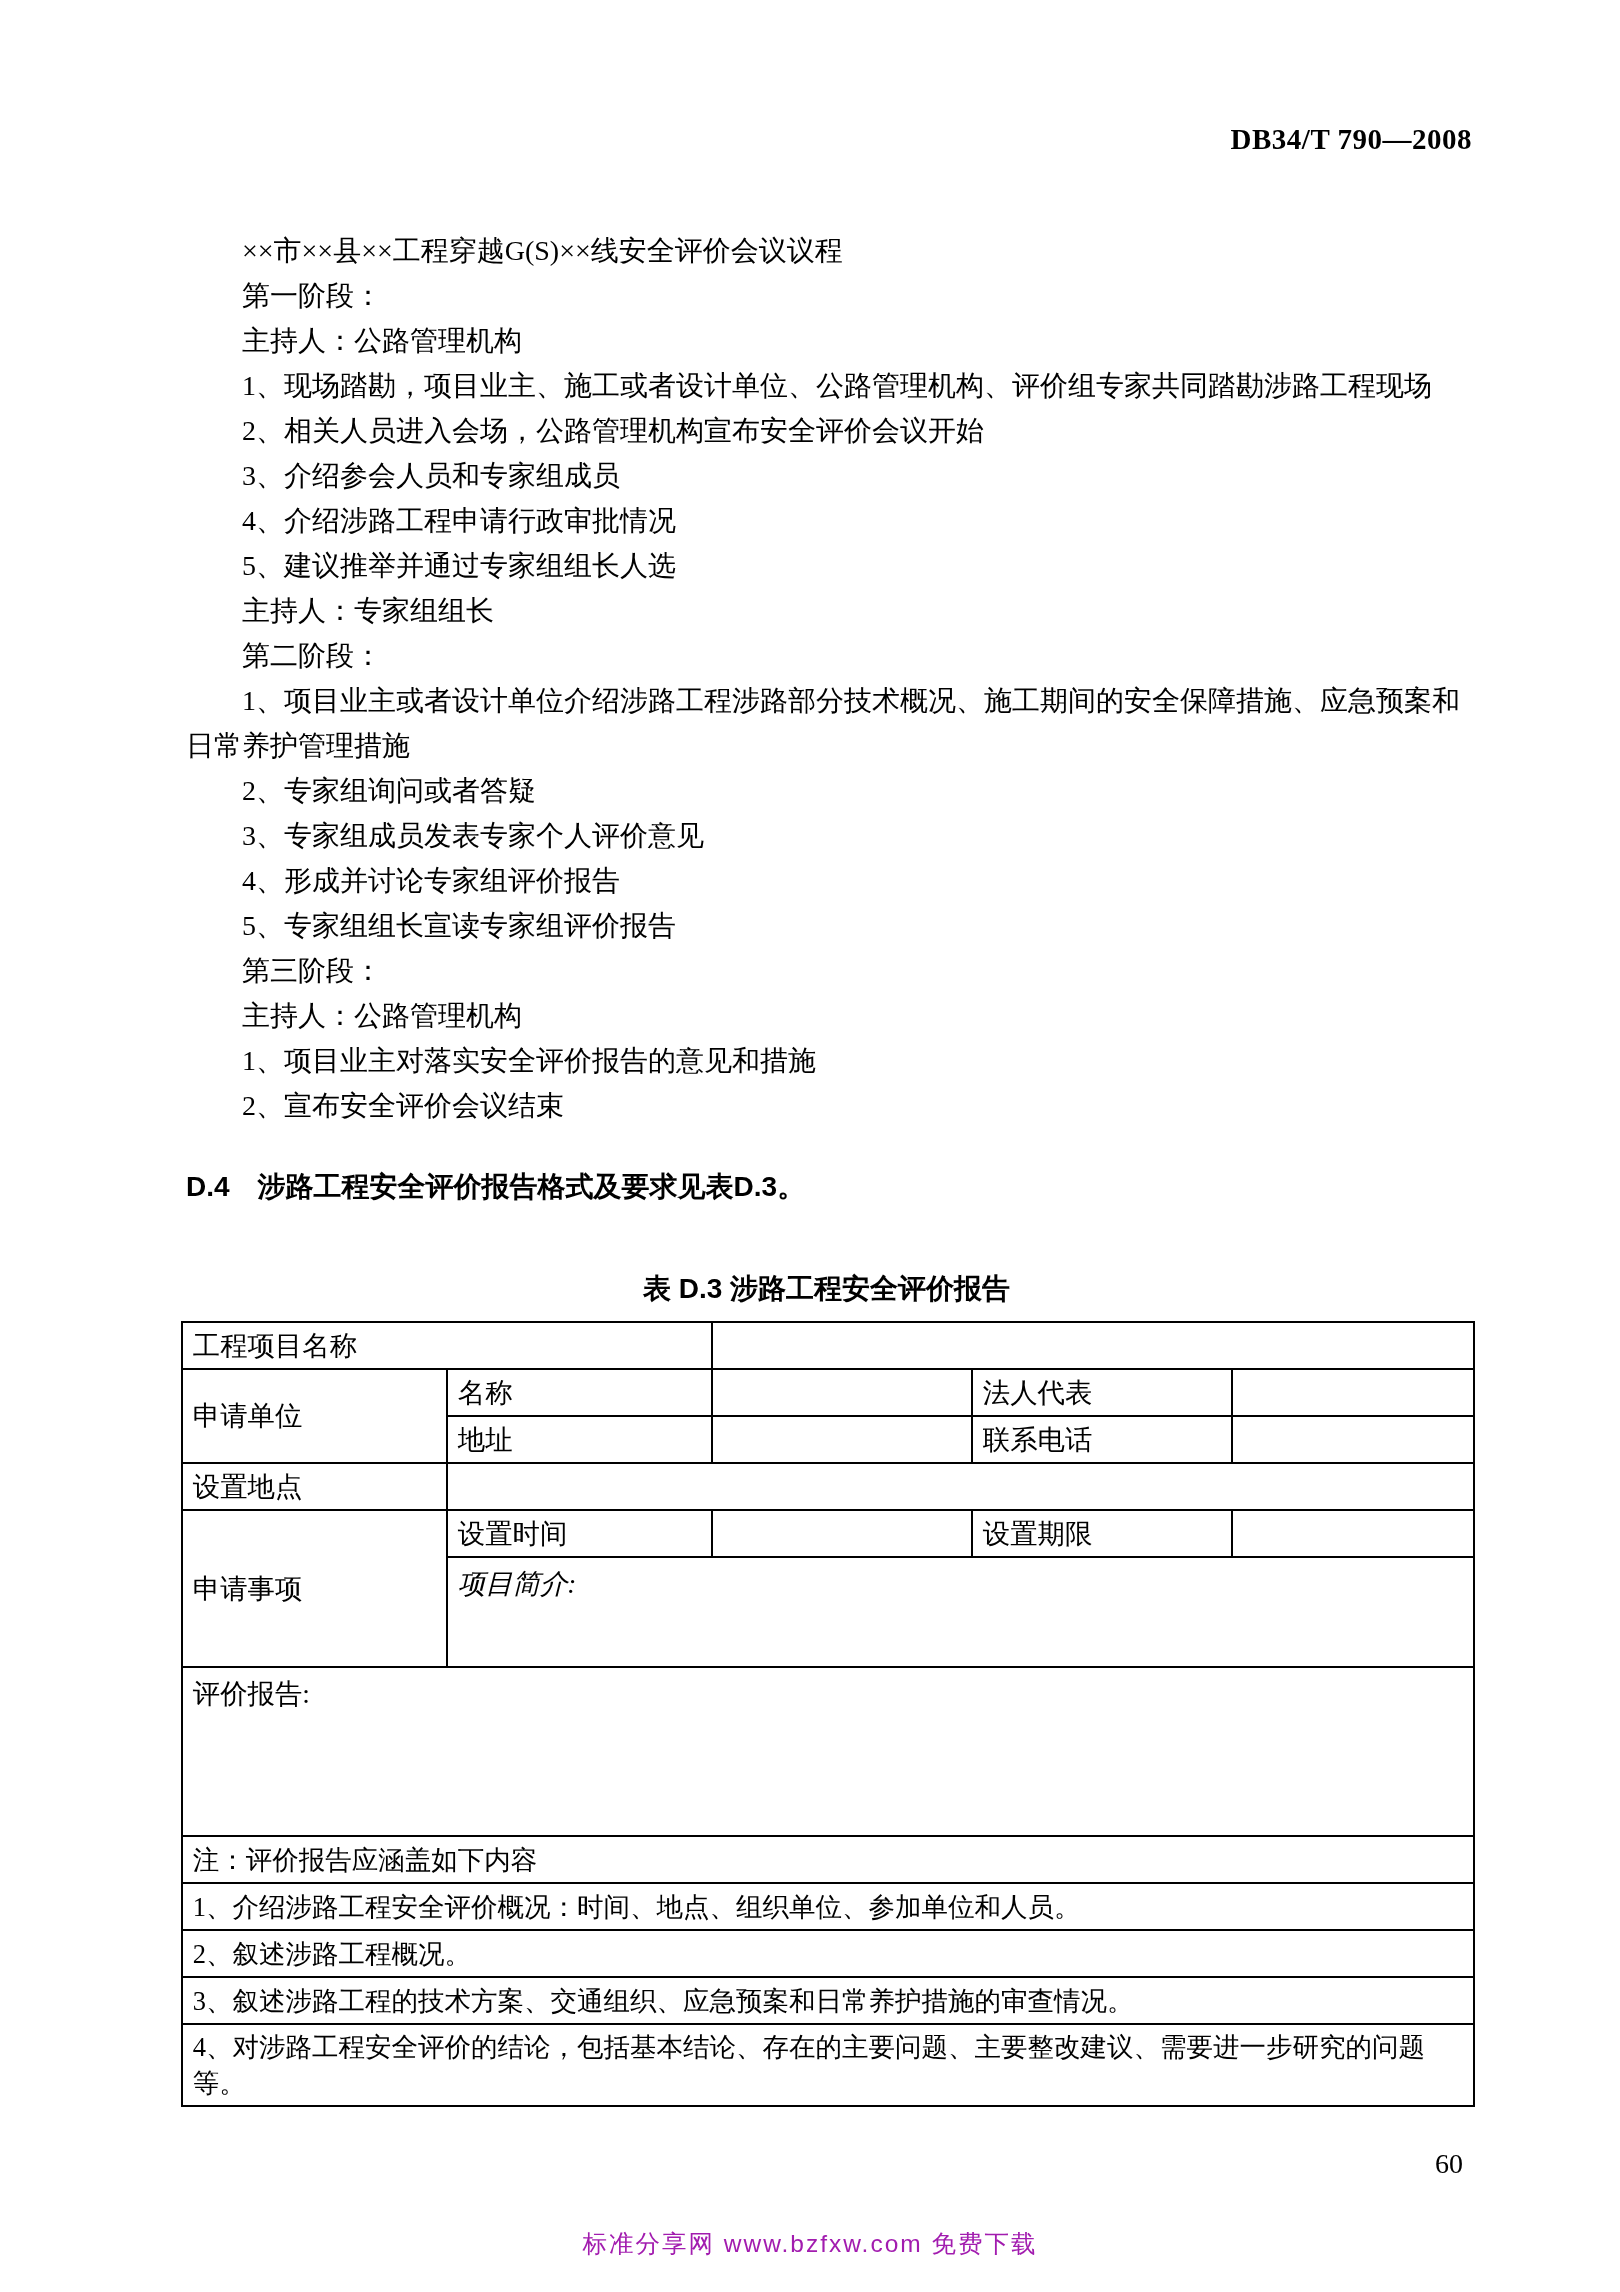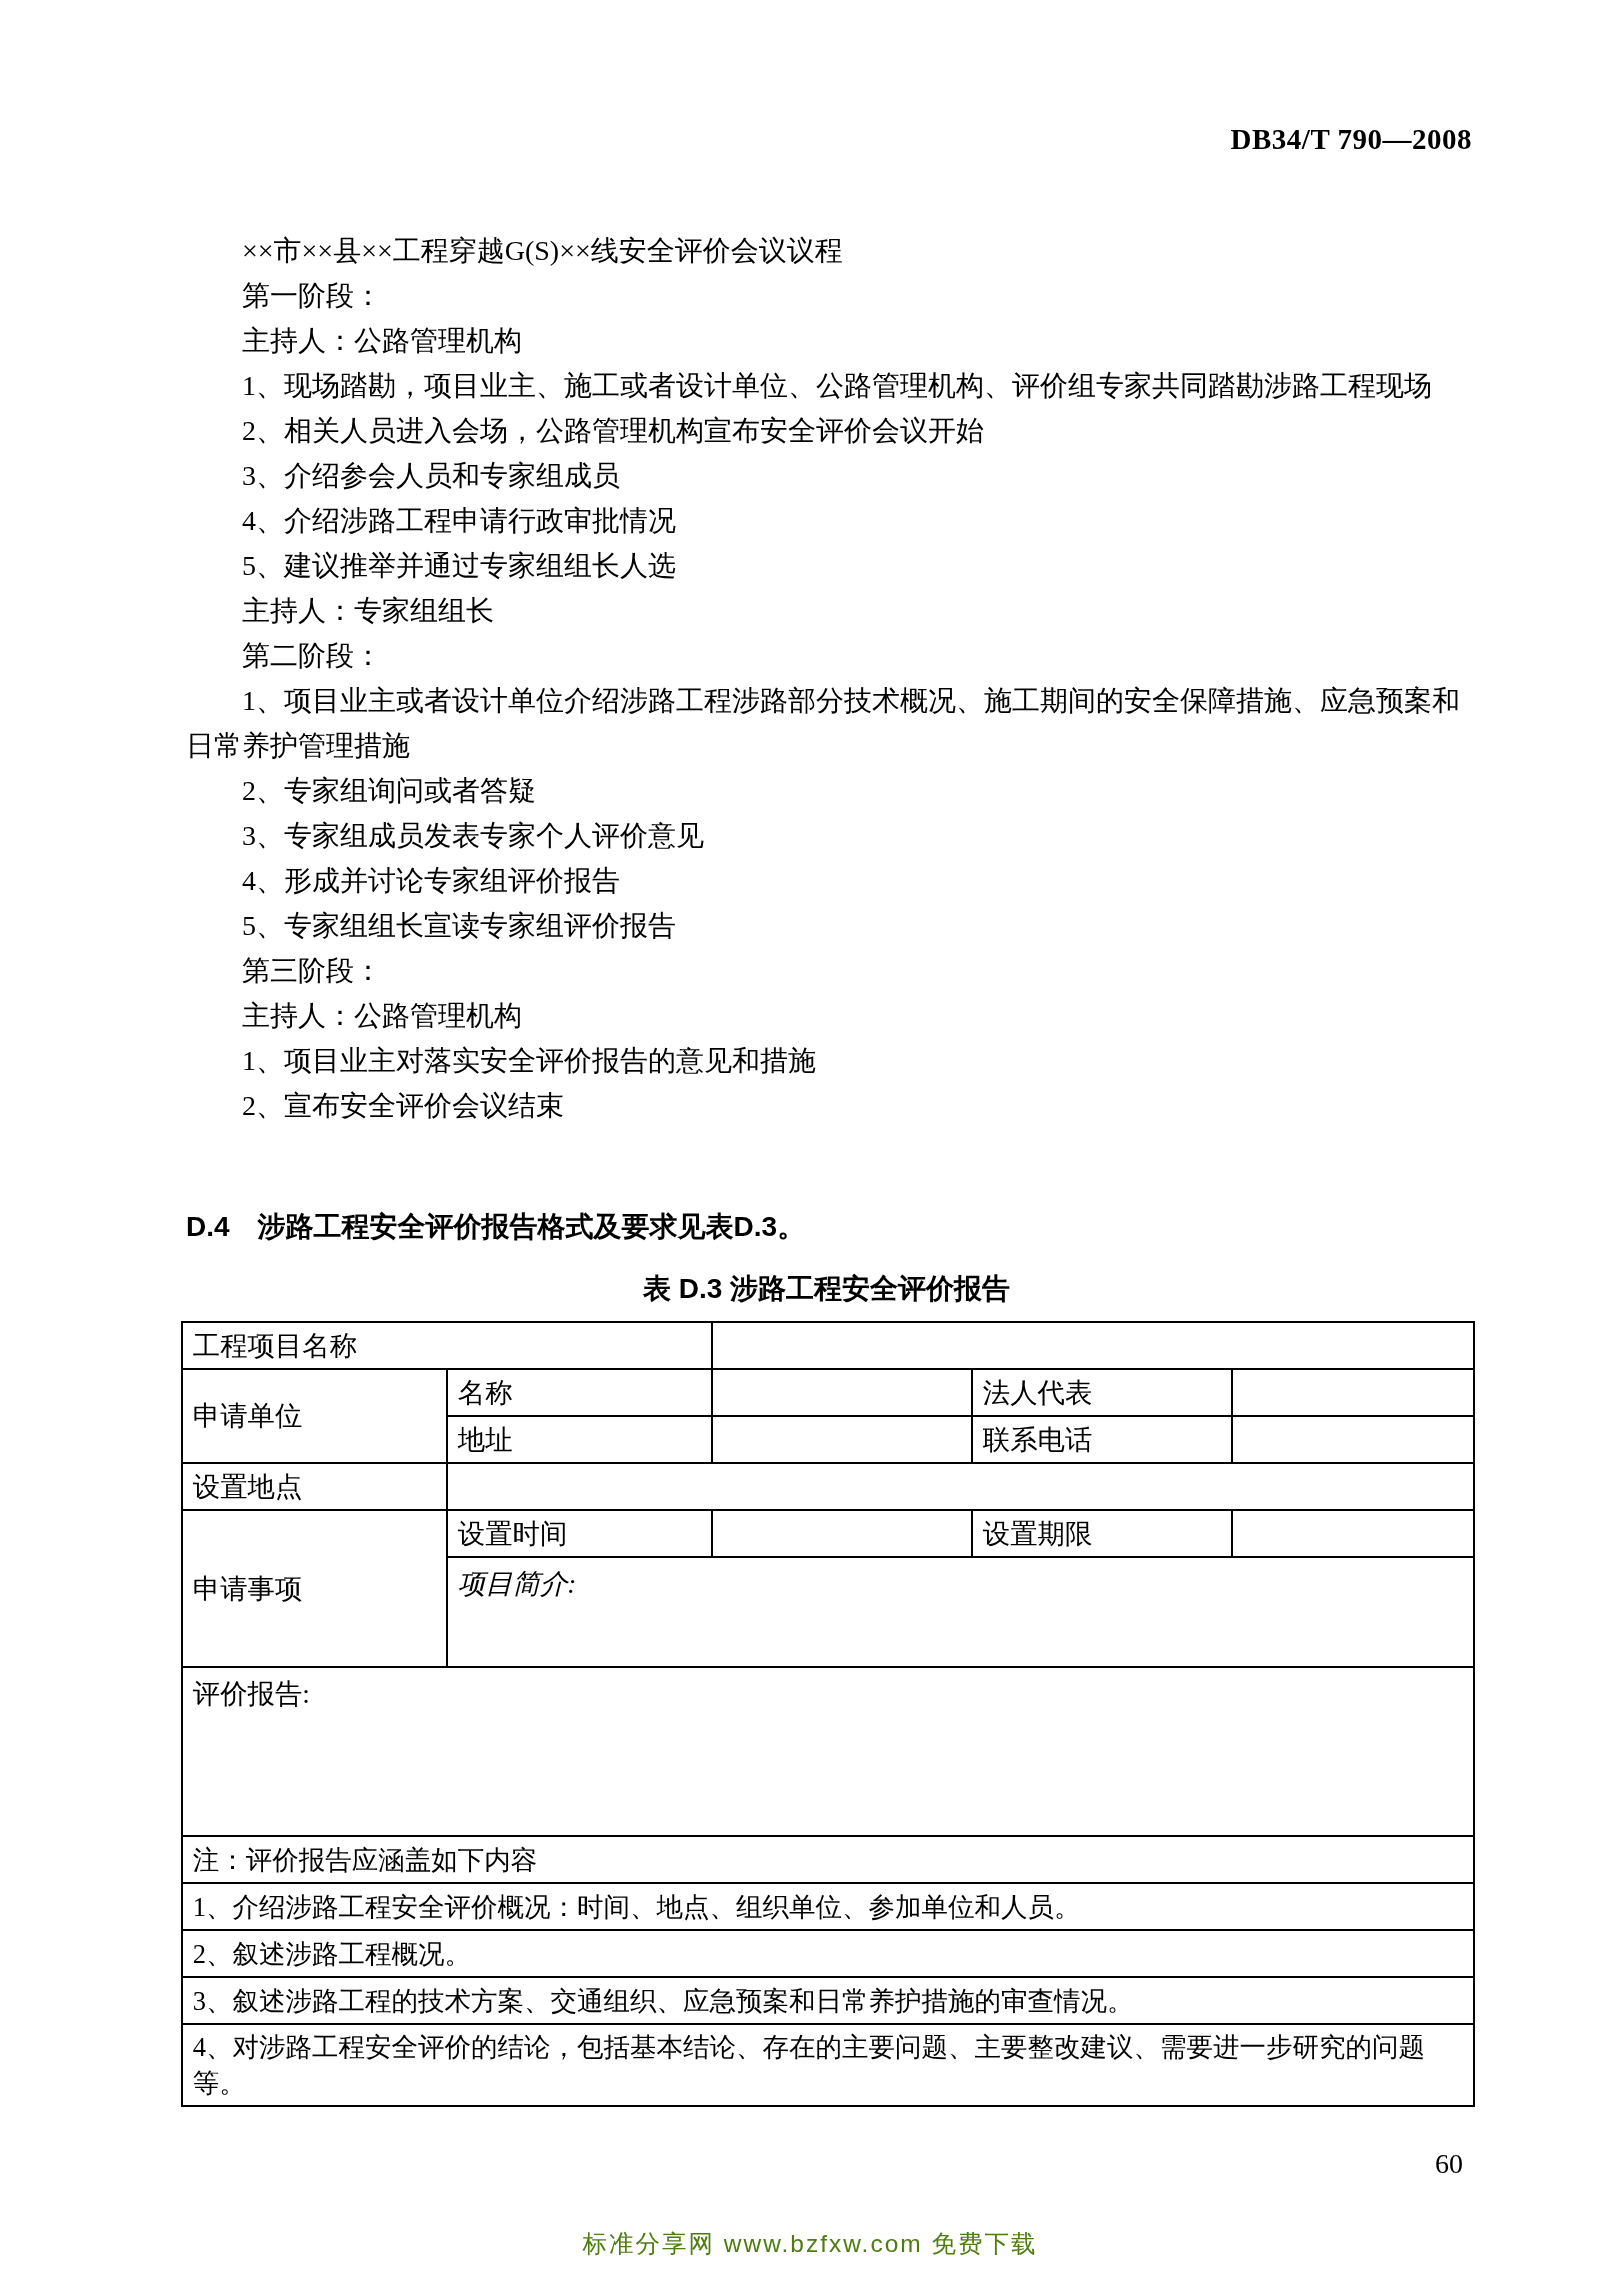--- a/index.html
+++ b/index.html
@@ -16,21 +16,21 @@
   .doc-number {
     position:absolute; top:123px; right:148px;
     font-size:29px; letter-spacing:0.5px;font-weight:bold;
   }
   .heading {
     position:absolute; left:186px; margin:0;
     font-family:"Liberation Sans","DejaVu Sans",sans-serif;
     font-size:28px; font-weight:bold;
   }
   .heading.d3 { top:157px; }
-  .heading.d4 { top:1208px;text-align:center; }
+  .heading.d4 { top:1168px;text-align:center; }
   .body-block { position:absolute; left:186px; top:228px; width:1300px; }
   .body-block p {
     margin:0; text-indent:2em;
     font-size:28px; line-height:45px;
   }
   .table-title {
     position:absolute; left:181px; top:1270px; width:1291px;
     text-align:center;
     font-family:"Liberation Sans","DejaVu Sans",sans-serif;
     font-weight:bold; font-size:28px;
@@ -53,21 +53,21 @@
   td.note { font-size:26.5px; }
   .page-number {
     position:absolute; top:2148px; right:157px;
     font-size:28px;
   }
   .watermark {
     position:absolute; left:0; top:2227px; width:100%;
     text-align:center;
     font-family:"Liberation Sans","DejaVu Sans",sans-serif;
     font-size:24.5px; letter-spacing:2px;
-    color:#4d7c0f;
+    color:#a21caf;
   }
 </style>
 </head>
 <body>
 
 <div class="page">
 
   <div class="doc-number">DB34/T 790—2008</div>
 
 

